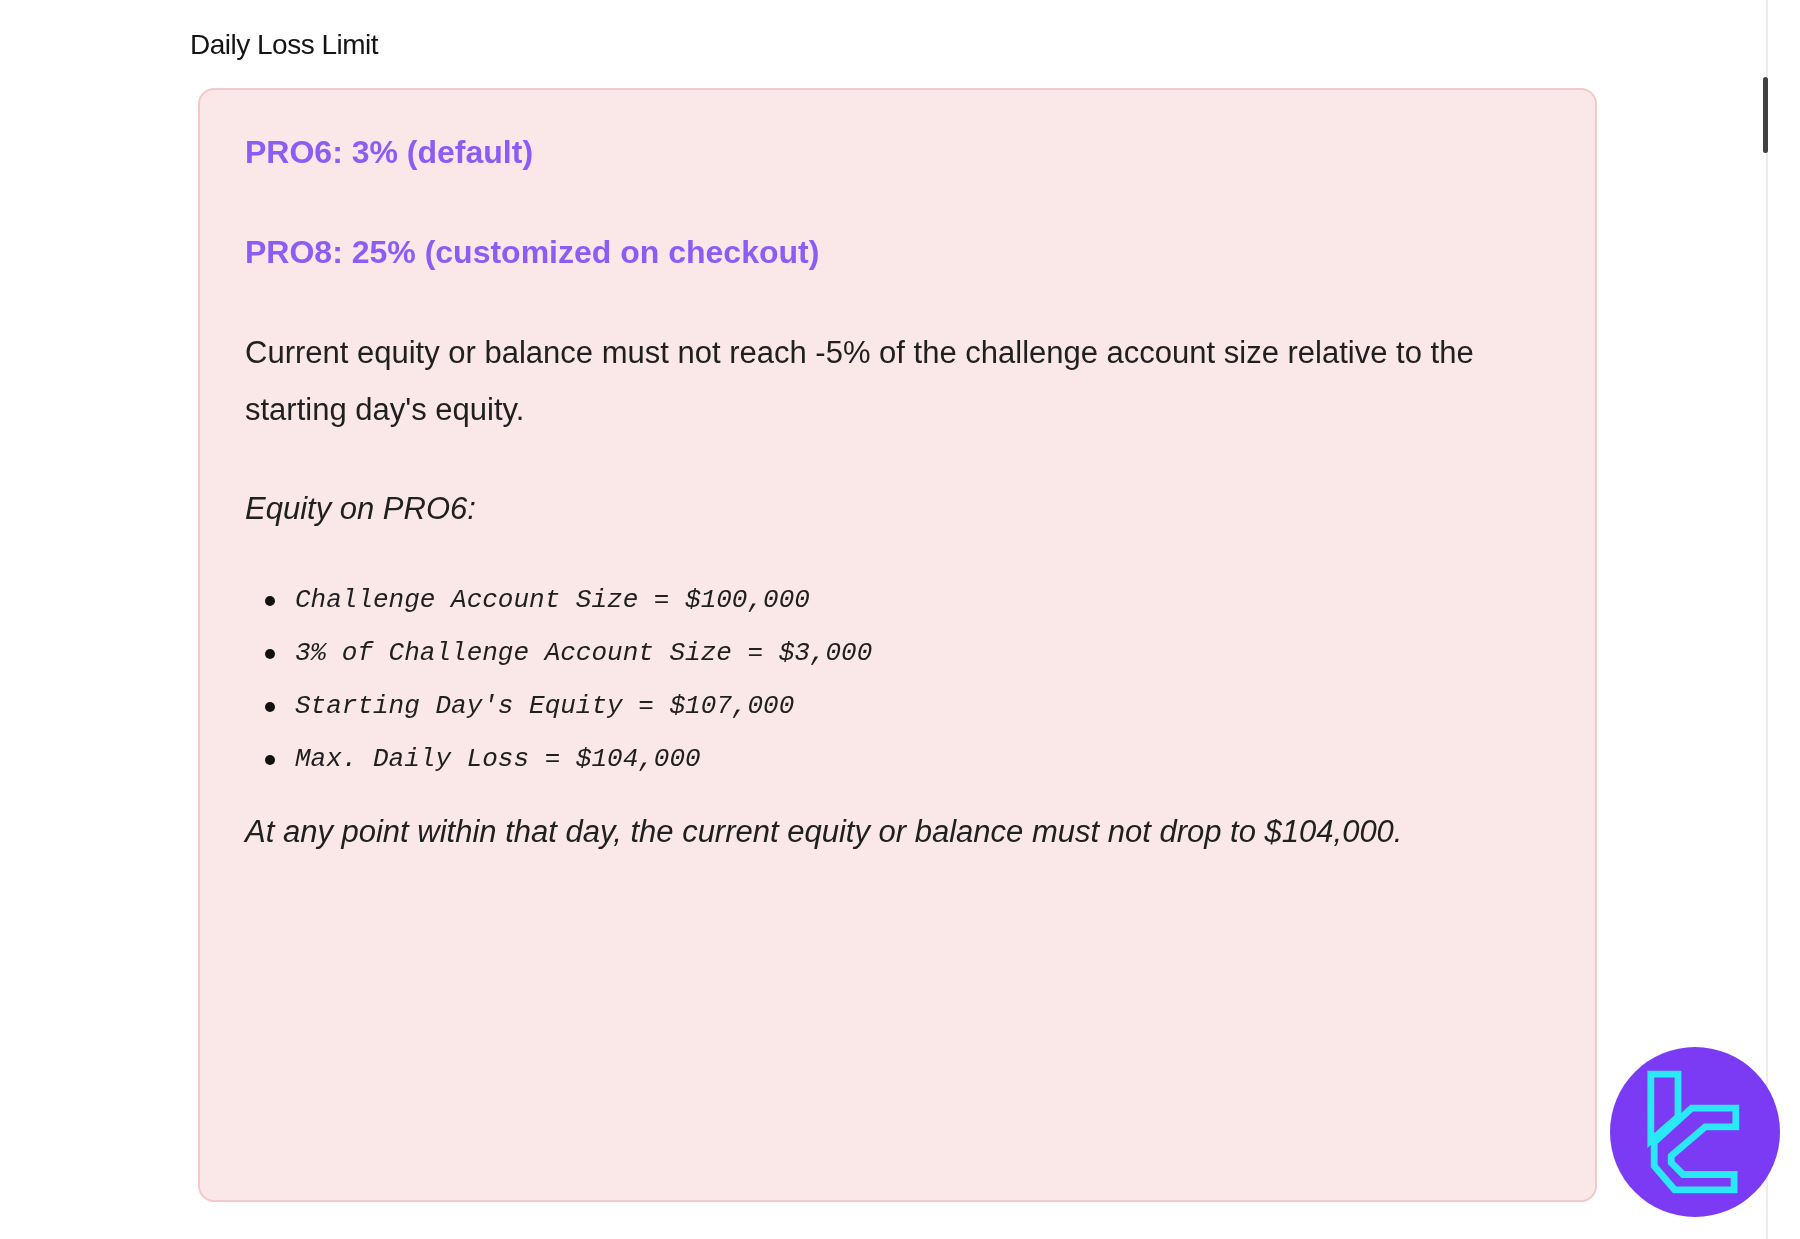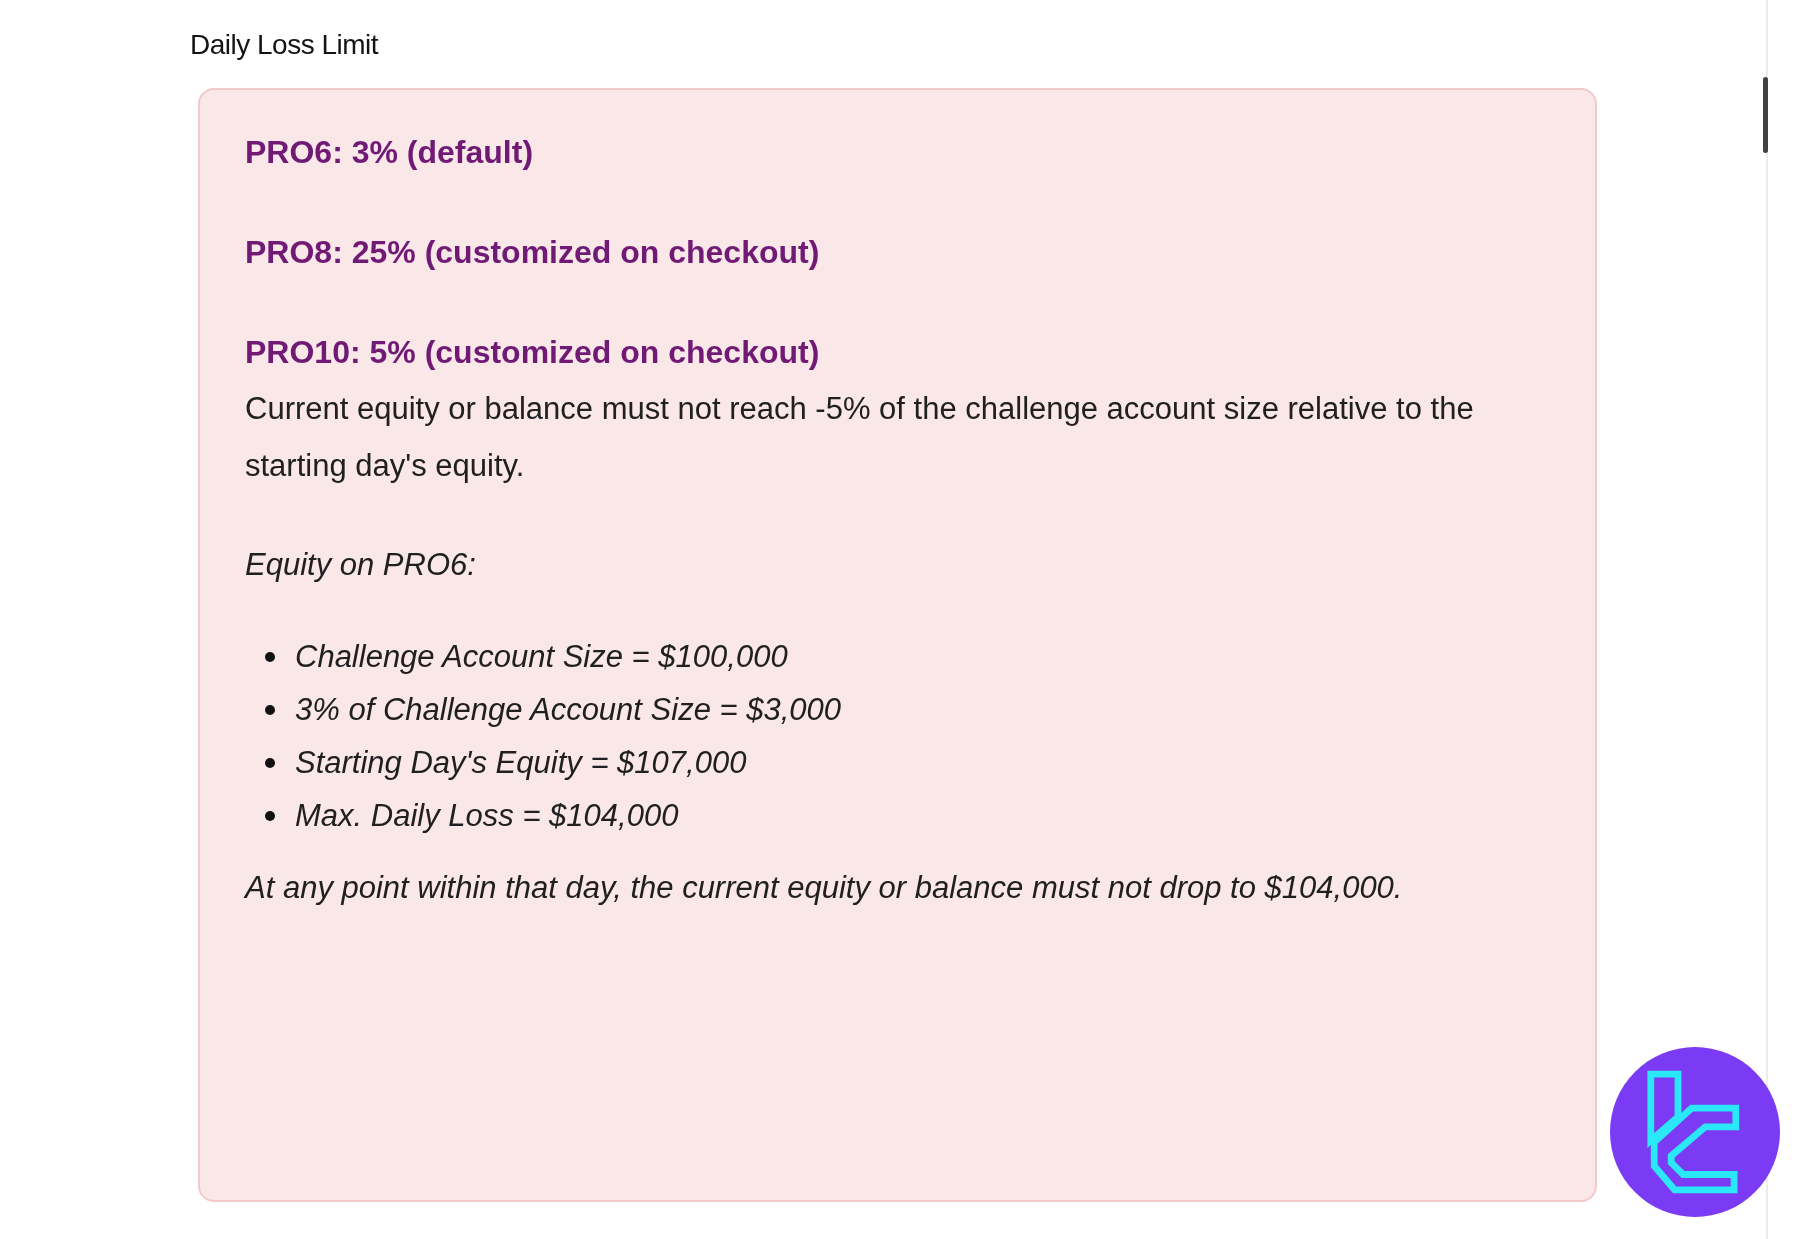--- a/index.html
+++ b/index.html
@@ -39,21 +39,21 @@
     border:2px solid var(--card-border);
     border-radius:16px;
     padding:34px 45px;
   }
   .rule-section{margin:0;}
   .rule-section + .rule-section{margin-top:44px;}
   .rule-heading{
     font-size:32px;
     font-weight:700;
     line-height:56px;
-    color:#701a75;
+    color:#8b5cf6;
     white-space:nowrap;
   }
   .rule-body{
     font-size:31px;
     line-height:57px;
     max-width:1300px;
     color:var(--text);
   }
   .example-label{
     margin-top:46px;
@@ -61,22 +61,23 @@
     font-size:31px;
     line-height:50px;
     color:var(--text);
     white-space:nowrap;
   }
   .example-list{
     list-style:none;
     margin:40px 0 0 0;
     padding:0;
     font-style:italic;
-    font-size:31px;
+    font-size:26px;
     color:var(--text);
+    font-family:Liberation Mono, monospace;
   }
   .example-list li{
     position:relative;
     padding-left:50px;
     line-height:53px;
     white-space:nowrap;
   }
   .example-list li::before{
     content:"";
     position:absolute;
@@ -121,21 +122,20 @@
 
   <div class="rule-section">
     <div class="rule-heading">PRO6: 3% (default)</div>
   </div>
 
   <div class="rule-section">
     <div class="rule-heading">PRO8: 25% (customized on checkout)</div>
   </div>
 
   <div class="rule-section">
-    <div class="rule-heading">PRO10: 5% (customized on checkout)</div>
     <div class="rule-body">Current equity or balance must not reach -5% of the challenge account size relative to the starting day's equity.</div>
   </div>
 
   <div class="example-label">Equity on PRO6:</div>
 
   <ul class="example-list">
     <li>Challenge Account Size = $100,000</li>
     <li>3% of Challenge Account Size = $3,000</li>
     <li>Starting Day's Equity = $107,000</li>
     <li>Max. Daily Loss = $104,000</li>

